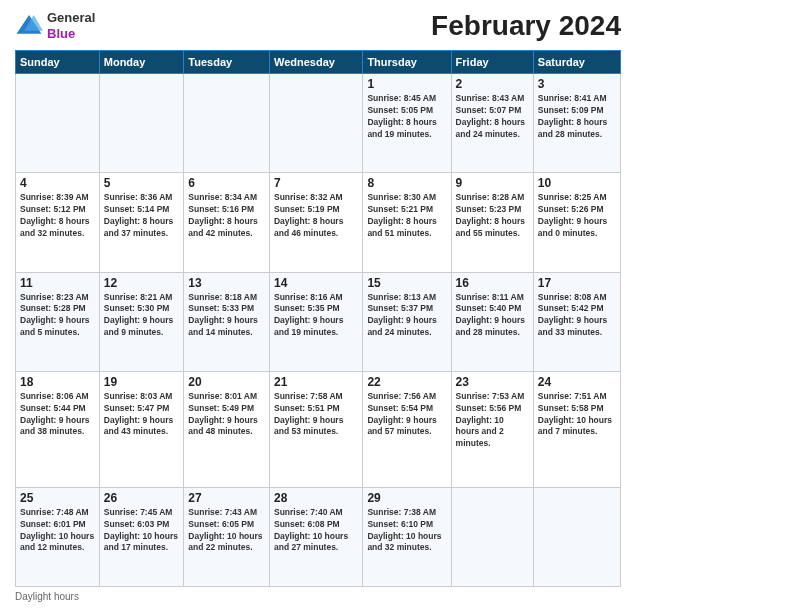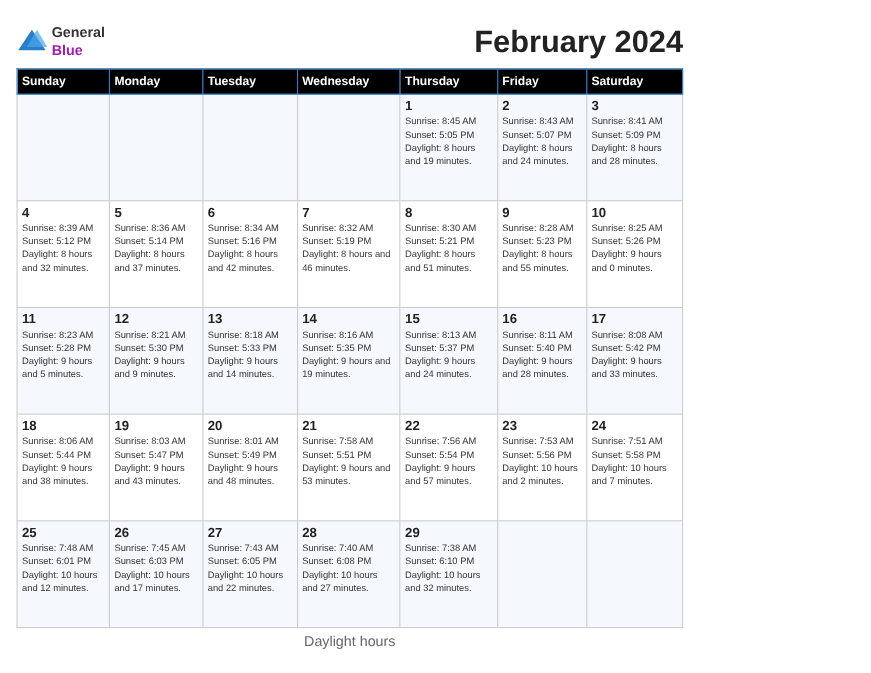--- a/index.html
+++ b/index.html
@@ -6,21 +6,21 @@
     body {
       font-family: Arial, sans-serif;
       background: #fff;
       width: 792px;
       height: 612px;
       overflow: hidden;
     }
     .page {
       width: 636px;
       height: 612px;
-      padding: 22px 15px;
+      padding: 10px 15px;
       display: flex;
       flex-direction: column;
     }
     .header {
       display: flex;
       justify-content: space-between;
       align-items: flex-start;
       margin-bottom: 8px;
     }
     .logo {
@@ -53,21 +53,21 @@
     .title-location {
       font-size: 14px;
       color: #444;
     }
     table {
       width: 100%;
       border-collapse: collapse;
       flex: 1;
     }
     thead tr th {
-      background: #000000;
+      background: #0c4a6e;
       color: #fff;
       font-size: 11px;
       font-weight: bold;
       padding: 5px 4px;
       text-align: left;
       border: 1px solid #2a7dc9;
     }
     tbody tr td {
       border: 1px solid #ccc;
       vertical-align: top;
@@ -86,25 +86,26 @@
       font-size: 12px;
       font-weight: bold;
       color: #222;
       display: block;
       margin-bottom: 2px;
     }
     .day-info {
       font-size: 8.5px;
       color: #333;
       line-height: 1.4;
+      font-weight: bold;
     }
     .footer-note {
-      font-size: 13px;
+      font-size: 10px;
       color: #666;
-      text-align: center;
+      text-align: left;
       margin-top: 4px;
     }
   </style>
 </head>
 <body>
 
 <div class="page">
   <div class="header">
     <div class="logo">
       <svg class="logo-icon" viewBox="0 0 36 36">

